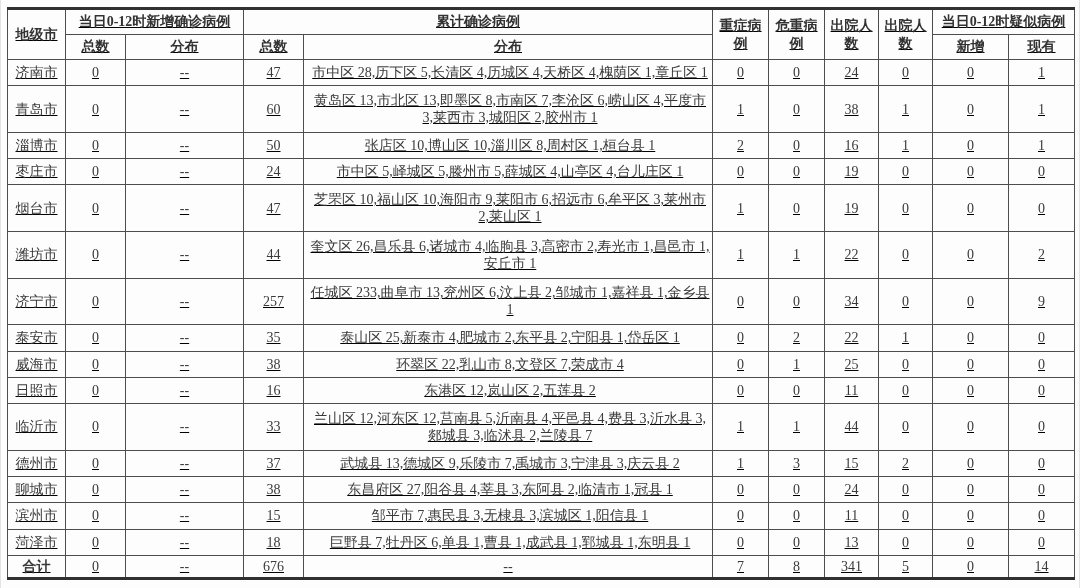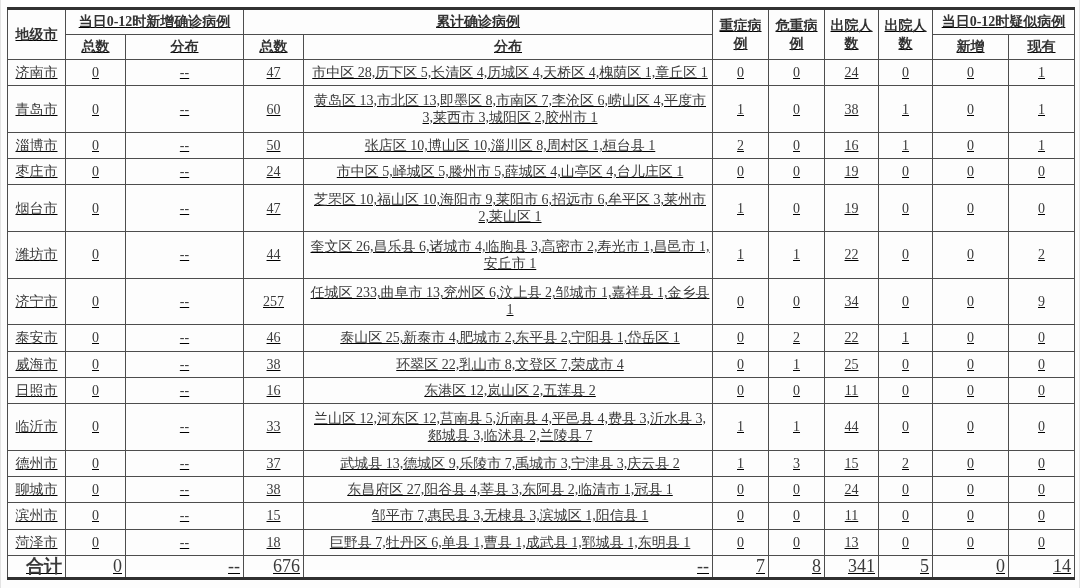--- a/index.html
+++ b/index.html
@@ -20,21 +20,21 @@
   }
   th, td { border: 1px solid #4d4d4d; vertical-align: middle; }
   th {
     font-size: 14px; font-weight: bold; text-align: center;
     padding: 3px 1px; line-height: 18px; color: #333333;
   }
   th.nw { white-space: nowrap; overflow: hidden; }
   td { font-size: 14px; padding: 2px 3px; line-height: 17px; }
   td.c { text-align: center; }
   td.l { text-align: center; padding-left: 6px; padding-right: 2px; }
-  tr.total-row td { font-size: 18px; text-align: right; }
+  tr.total-row td { font-size: 14px; }
   tr.total-row td.city { font-weight: bold; }
 </style>
 </head>
 <body>
 
 <div class="page">
   <table class="report">
     <colgroup>
       <col style="width:58px">
         <col style="width:60px">
@@ -157,21 +157,21 @@
     <td class="c">0</td>
     <td class="c">34</td>
     <td class="c">0</td>
     <td class="c">0</td>
     <td class="c">9</td>
   </tr>
         <tr>
     <td class="c">泰安市</td>
     <td class="c">0</td>
     <td class="c">--</td>
-    <td class="c">46</td>
+    <td class="c">35</td>
     <td class="l">泰山区 25,新泰市 4,肥城市 2,东平县 2,宁阳县 1,岱岳区 1</td>
     <td class="c">0</td>
     <td class="c">2</td>
     <td class="c">22</td>
     <td class="c">1</td>
     <td class="c">0</td>
     <td class="c">0</td>
   </tr>
         <tr>
     <td class="c">威海市</td>

